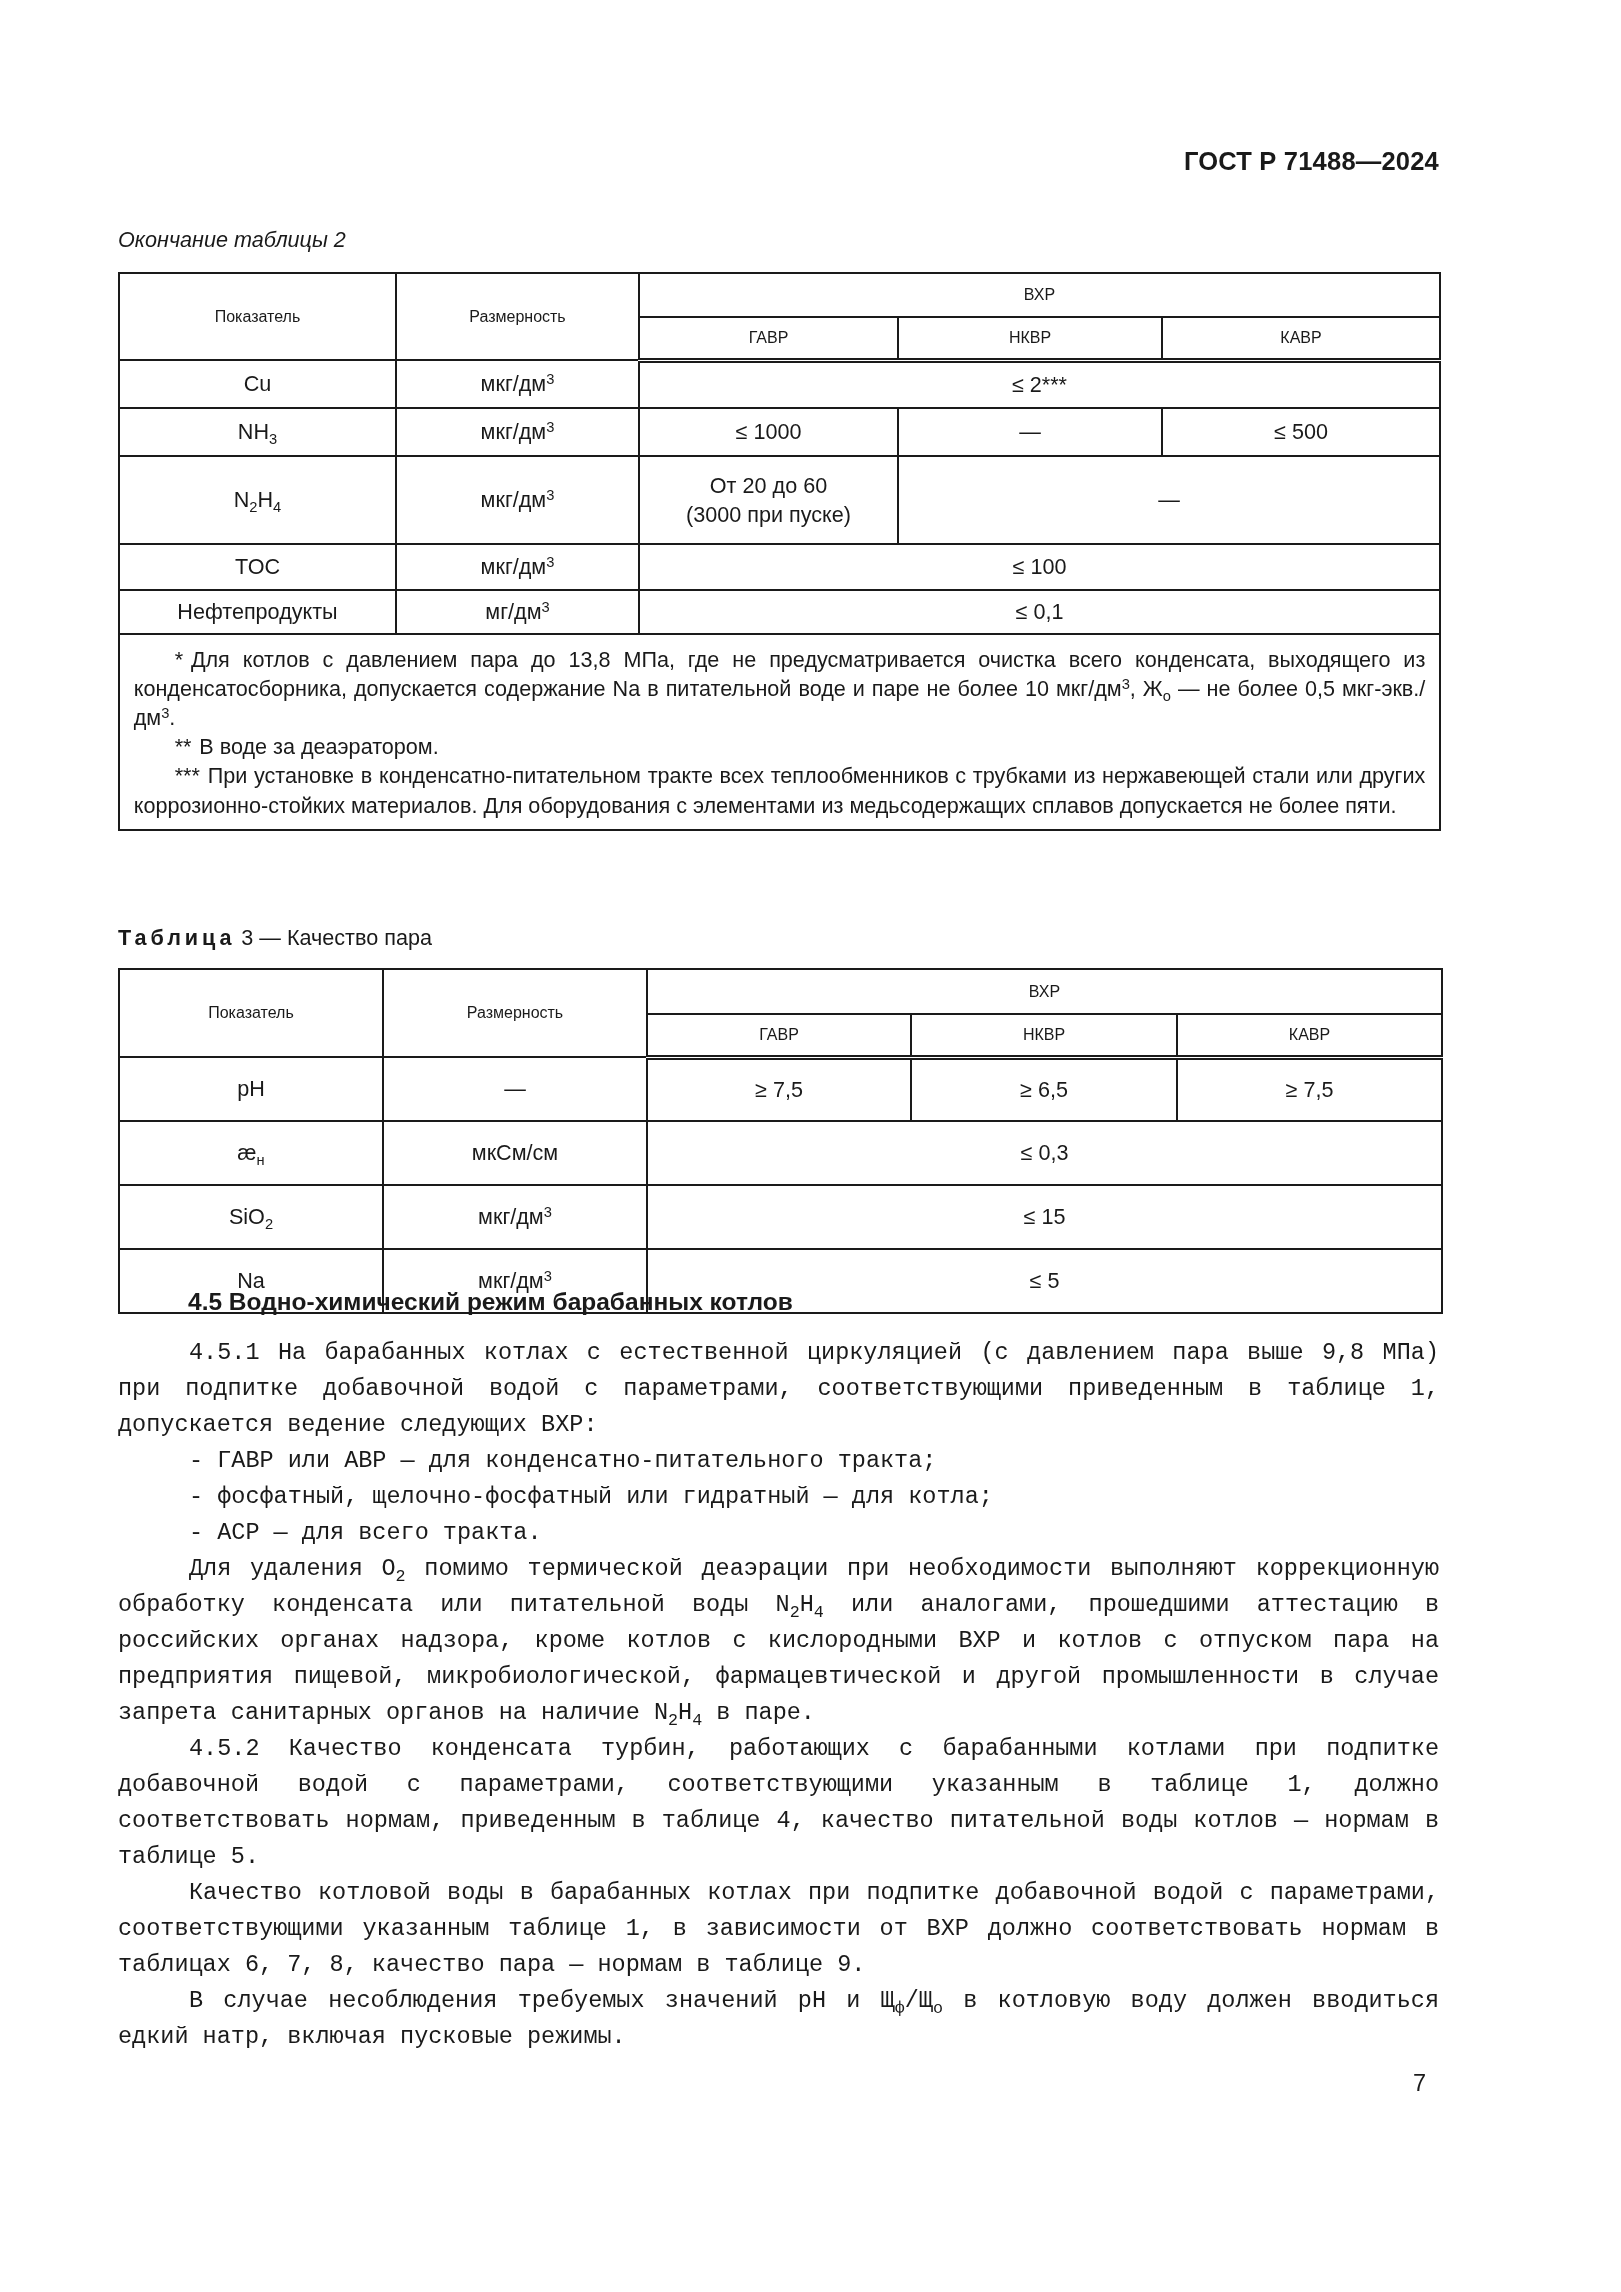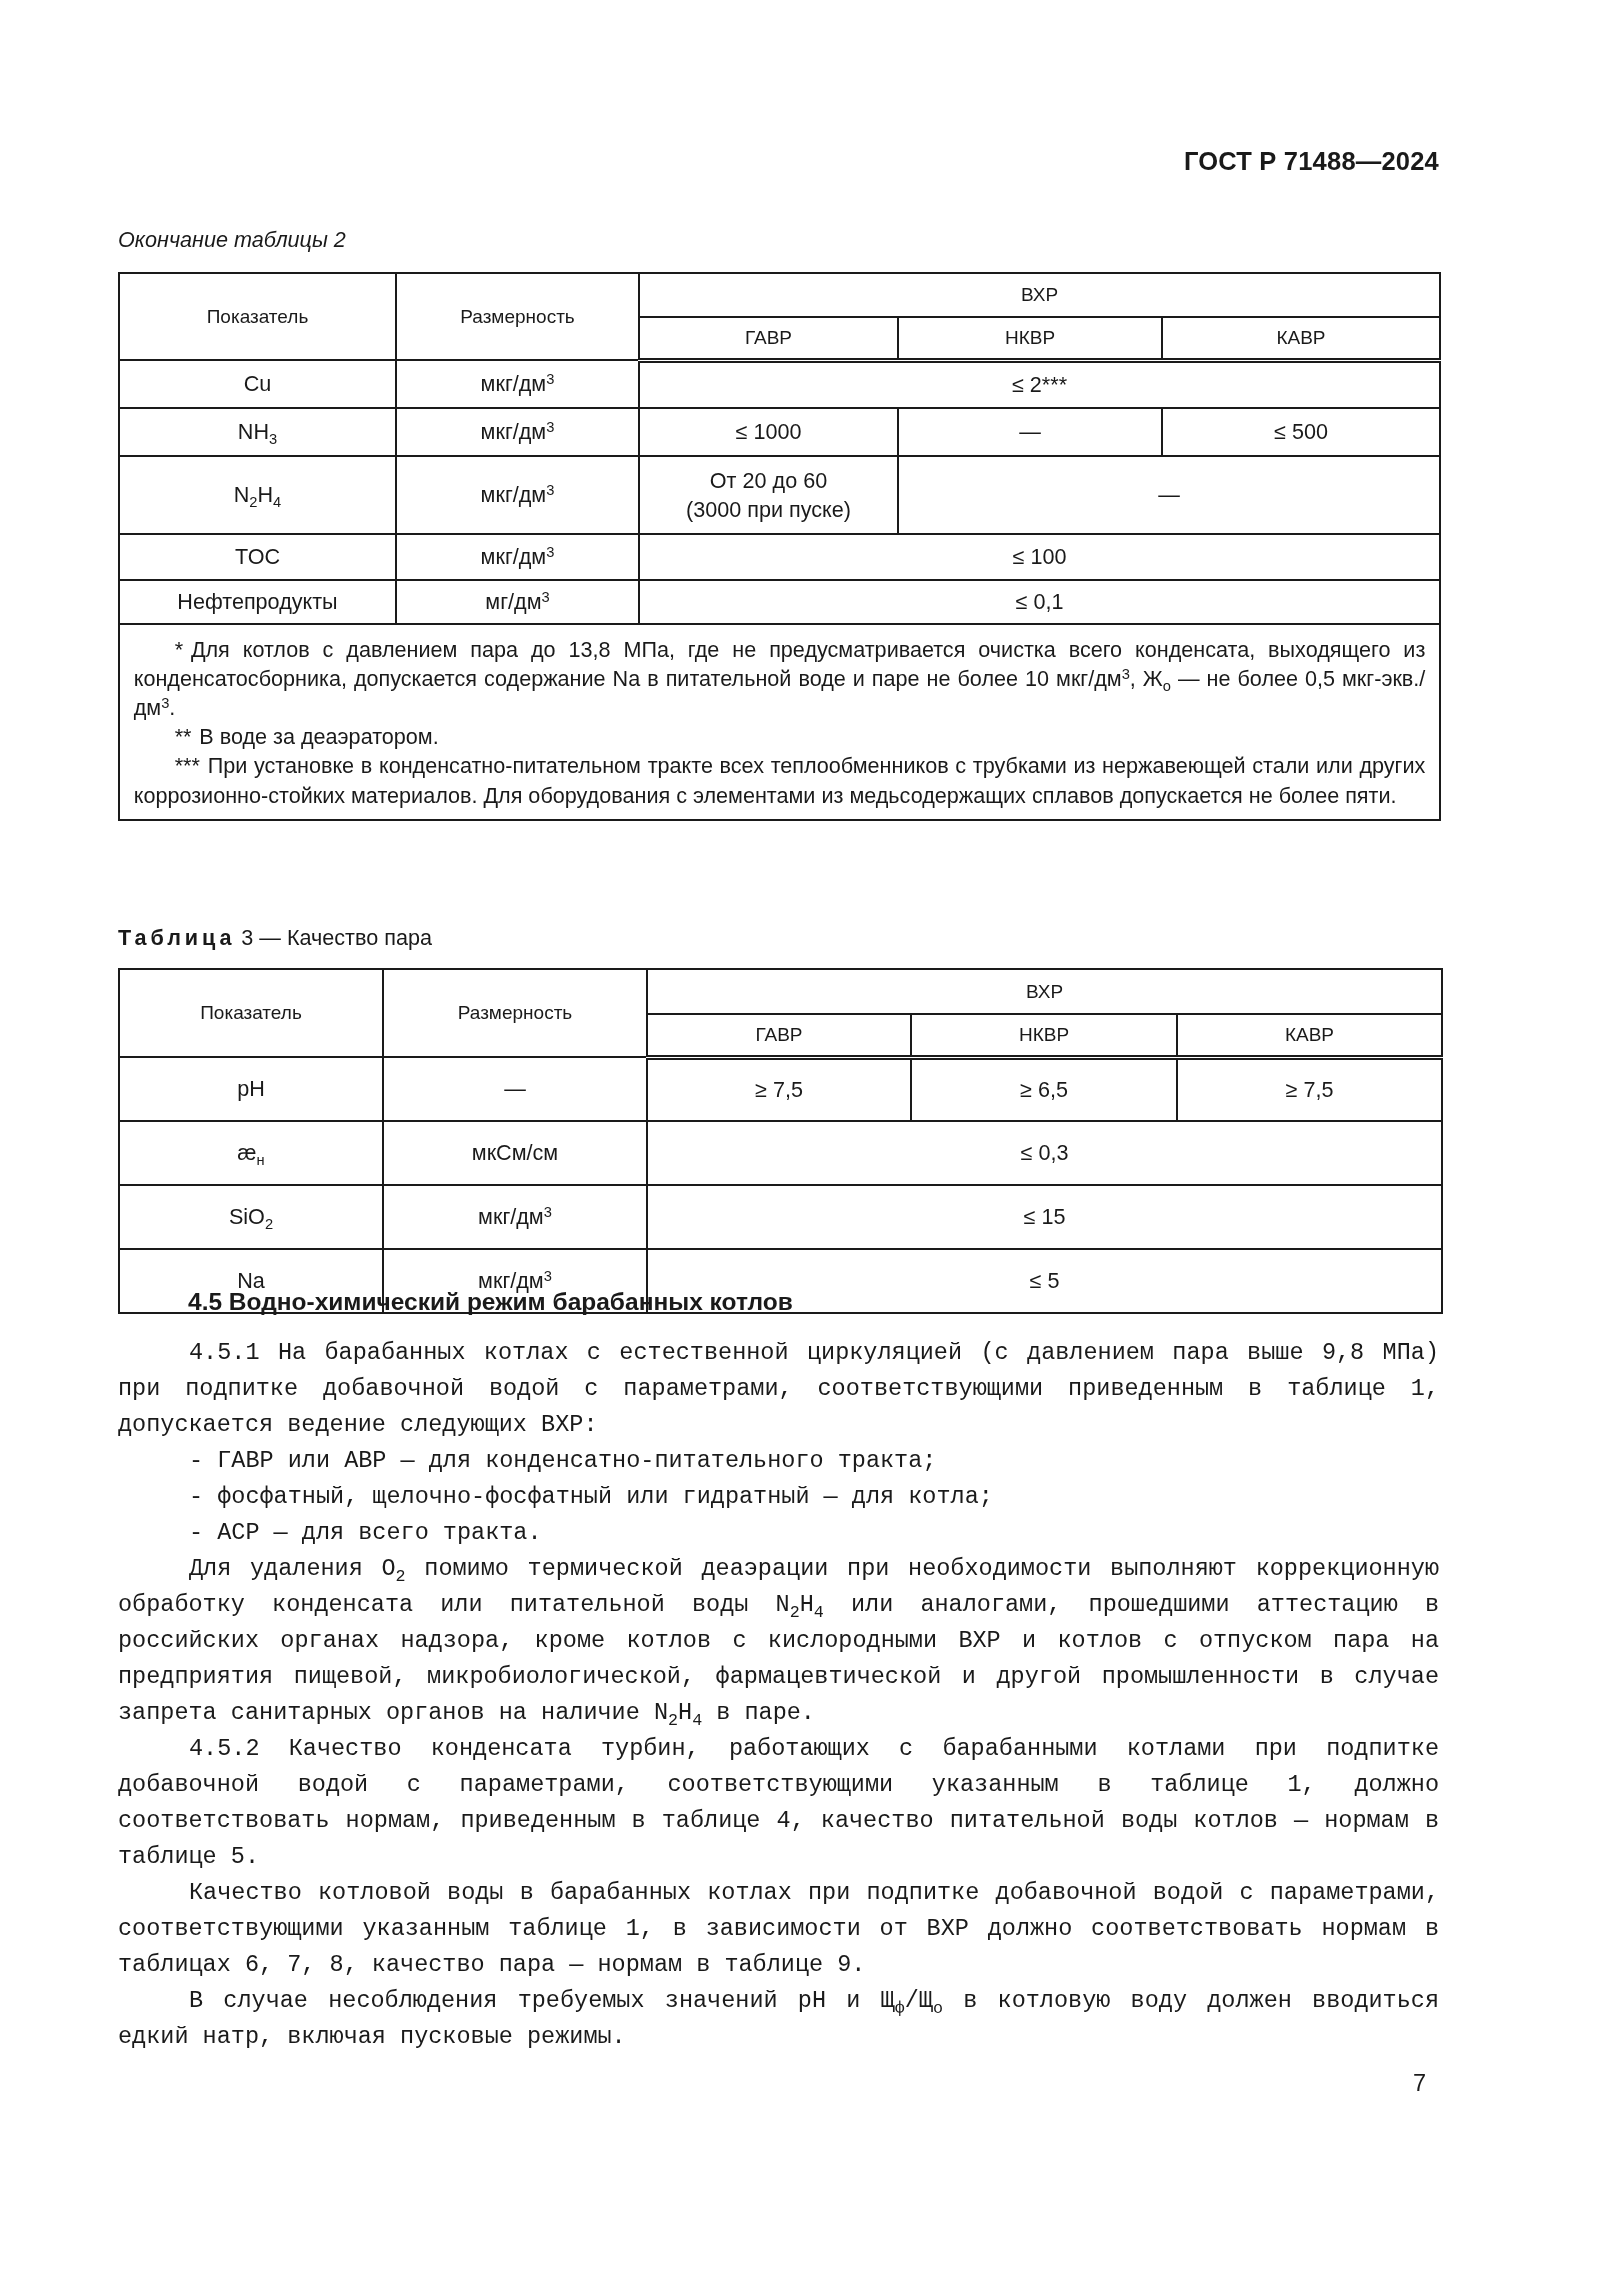--- a/index.html
+++ b/index.html
@@ -19,31 +19,31 @@
 
   table.gost {
     position: absolute; left: 118px; width: 1321px;
     border-collapse: collapse; table-layout: fixed;
     font-size: 21.6px;
   }
   table.gost td, table.gost th {
     border: 2.5px solid #1a1a1a; text-align: center; vertical-align: middle;
     padding: 0 5.9px; font-weight: normal; line-height: 1.35;
   }
-  table.gost th { font-size: 19px; }
+  table.gost th { font-size: 16px; }
   table.gost thead tr:last-child th { border-bottom: 5.9px double #1a1a1a; }
   table.gost sup { font-size: 14.7px; vertical-align: 6.9px; line-height: 0; }
   table.gost sub { font-size: 14.7px; vertical-align: -4.9px; line-height: 0; }
 
   #table2 { top: 272px; }
   #table2 .h1 { height: 44px; }
   #table2 .h2 { height: 43px; }
   #table2 .r-cu { height: 48px; }
   #table2 .r-nh3 { height: 48px; }
-  #table2 .r-n2h4 { height: 78px; }
+  #table2 .r-n2h4 { height: 88px; }
   #table2 .r-toc { height: 46px; }
   #table2 .r-oil { height: 44px; }
   td.notes {
     text-align: left !important; vertical-align: top !important;
     padding: 9.8px 13.7px 9.8px 13.7px !important; font-size: 21.6px; line-height: 33px;
   }
   .note { text-indent: 41px; margin: 0; text-align: justify; }
   .note .mark { margin-right: 7.8px; }
 
   #table3 { top: 968px; }

